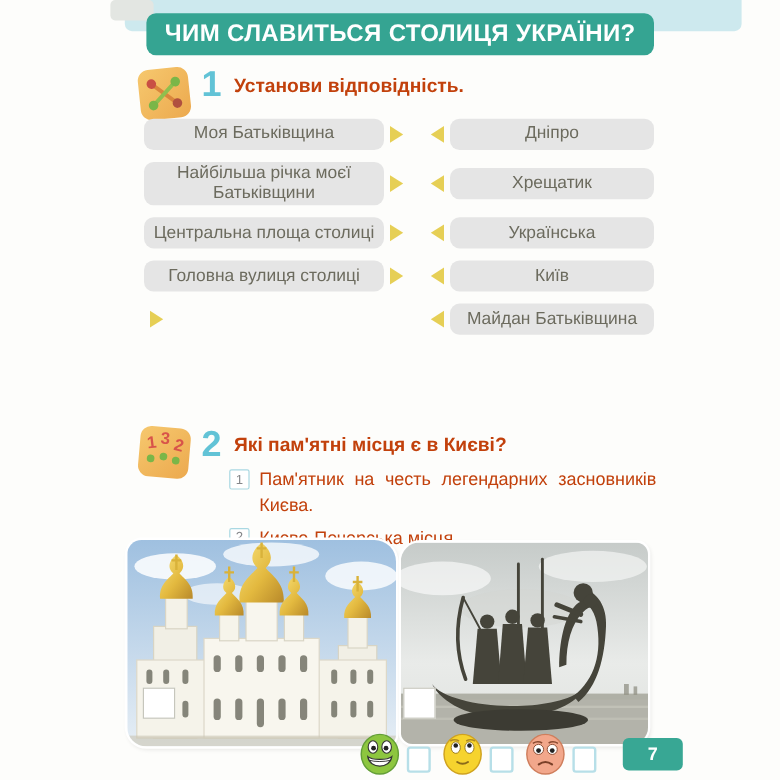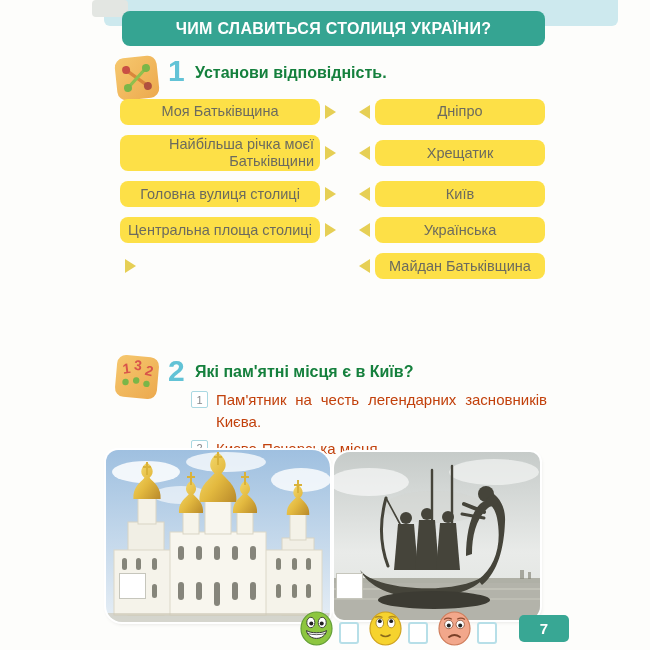--- a/index.html
+++ b/index.html
@@ -2,30 +2,30 @@
 <html><head>
 <meta charset="utf-8">
 <style>
   html,body{margin:0;padding:0;background:#e9e9e7;font-family:"Liberation Sans",sans-serif;}
   .page{position:relative;width:650px;height:650px;background:#fdfdfb;overflow:hidden;}
 
   .top-strip{position:absolute;left:104px;top:0;width:514px;height:26px;background:#cde9ee;border-radius:0 0 6px 6px;}
   .banner-shadow{position:absolute;left:92px;top:0;width:36px;height:17px;background:#e3e6e2;border-radius:4px;}
   .banner{position:absolute;left:122px;top:11px;width:423px;height:35px;background:#35a492;border-radius:8px;
           display:flex;align-items:center;justify-content:center;}
-  .banner span{color:#fff;font-weight:bold;font-size:16px;letter-spacing:.3px;}
+  .banner span{color:#fff;font-weight:bold;font-size:20px;letter-spacing:.3px;}
 
   .task-icon{position:absolute;width:44px;height:44px;}
   .task-num{position:absolute;color:#62c3d6;font-size:30px;font-weight:bold;line-height:1;}
-  .task-title{position:absolute;color:#15803d;font-size:16px;font-weight:bold;}
+  .task-title{position:absolute;color:#c2410c;font-size:16px;font-weight:bold;}
 
   .match{position:absolute;left:120px;top:99px;width:425px;display:flex;flex-direction:column;gap:10px;}
   .mrow{display:flex;align-items:center;}
-  .pill{background:#fde047;border-radius:8px;color:#6c6b5e;font-size:14.5px;line-height:1.18;
-        display:flex;align-items:center;justify-content:center;text-align:right;padding:1px 6px;box-sizing:border-box;min-height:26px;}
+  .pill{background:#e5e5e5;border-radius:8px;color:#6c6b5e;font-size:14.5px;line-height:1.18;
+        display:flex;align-items:center;justify-content:center;text-align:center;padding:1px 6px;box-sizing:border-box;min-height:26px;}
   .pill.left{width:200px;}
   .pill.right{width:170px;}
   .arr{width:0;height:0;border-top:7px solid transparent;border-bottom:7px solid transparent;}
   .arr.r{border-left:11px solid #e6cf55;margin-left:5px;}
   .arr.l{border-right:11px solid #e6cf55;margin-right:5px;}
   .spacer{flex:1;}
 
   .list{position:absolute;left:191px;top:389px;width:356px;display:flex;flex-direction:column;gap:5px;}
   .litem{display:flex;align-items:flex-start;}
   .numbox{flex:0 0 auto;width:15px;height:15px;border:1.5px solid #a9d8e2;border-radius:2px;background:#fff;
@@ -81,32 +81,32 @@
       <div class="pill right">Дніпро</div>
     </div>
     <div class="mrow">
       <div class="pill left">Найбільша річка моєї Батьківщини</div>
       <span class="arr r"></span>
         <span class="spacer"></span>
       <span class="arr l"></span>
       <div class="pill right">Хрещатик</div>
     </div>
     <div class="mrow">
+      <div class="pill left">Центральна площа столиці</div>
+      <span class="arr r"></span>
+        <span class="spacer"></span>
+      <span class="arr l"></span>
+      <div class="pill right">Українська</div>
+    </div>
+    <div class="mrow">
       <div class="pill left">Головна вулиця столиці</div>
       <span class="arr r"></span>
         <span class="spacer"></span>
       <span class="arr l"></span>
       <div class="pill right">Київ</div>
-    </div>
-    <div class="mrow">
-      <div class="pill left">Центральна площа столиці</div>
-      <span class="arr r"></span>
-        <span class="spacer"></span>
-      <span class="arr l"></span>
-      <div class="pill right">Українська</div>
     </div>
     <div class="mrow">
       <span class="arr r"></span>
         <span class="spacer"></span>
       <span class="arr l"></span>
       <div class="pill right">Майдан Батьківщина</div>
     </div>
   </div>
 
   <svg class="task-icon" style="left:115px;top:355px;transform:rotate(5deg);" viewBox="0 0 44 44">
@@ -118,21 +118,21 @@
       </defs>
     <rect x="1" y="1" width="42" height="42" rx="9" fill="url(#sq2)"></rect>
     <text x="8" y="20" font-size="14" font-weight="bold" fill="#d8544a" transform="rotate(-12 8 20)">1</text>
     <text x="18" y="15" font-size="14" font-weight="bold" fill="#d8544a">3</text>
     <text x="29" y="19" font-size="14" font-weight="bold" fill="#d8544a" transform="rotate(10 29 19)">2</text>
     <circle cx="11" cy="28" r="3.2" fill="#7ab648"></circle>
     <circle cx="21.5" cy="25.5" r="3.2" fill="#7ab648"></circle>
     <circle cx="32" cy="28" r="3.2" fill="#7ab648"></circle>
   </svg>
   <div class="task-num" style="left:168px;top:356px;">2</div>
-  <div class="task-title" style="left:195px;top:363px;">Які пам'ятні місця є в Київ?</div>
+  <div class="task-title" style="left:195px;top:363px;">Які пам'ятні місця є в Києві?</div>
 
   <div class="list">
     <div class="litem">
       <span class="numbox">1</span>
       <div class="ltext">Пам'ятник на честь легендарних засновників Києва.</div>
     </div>
     <div class="litem">
       <span class="numbox">2</span>
       <div class="ltext">Києво-Печерська місця.</div>
     </div>

